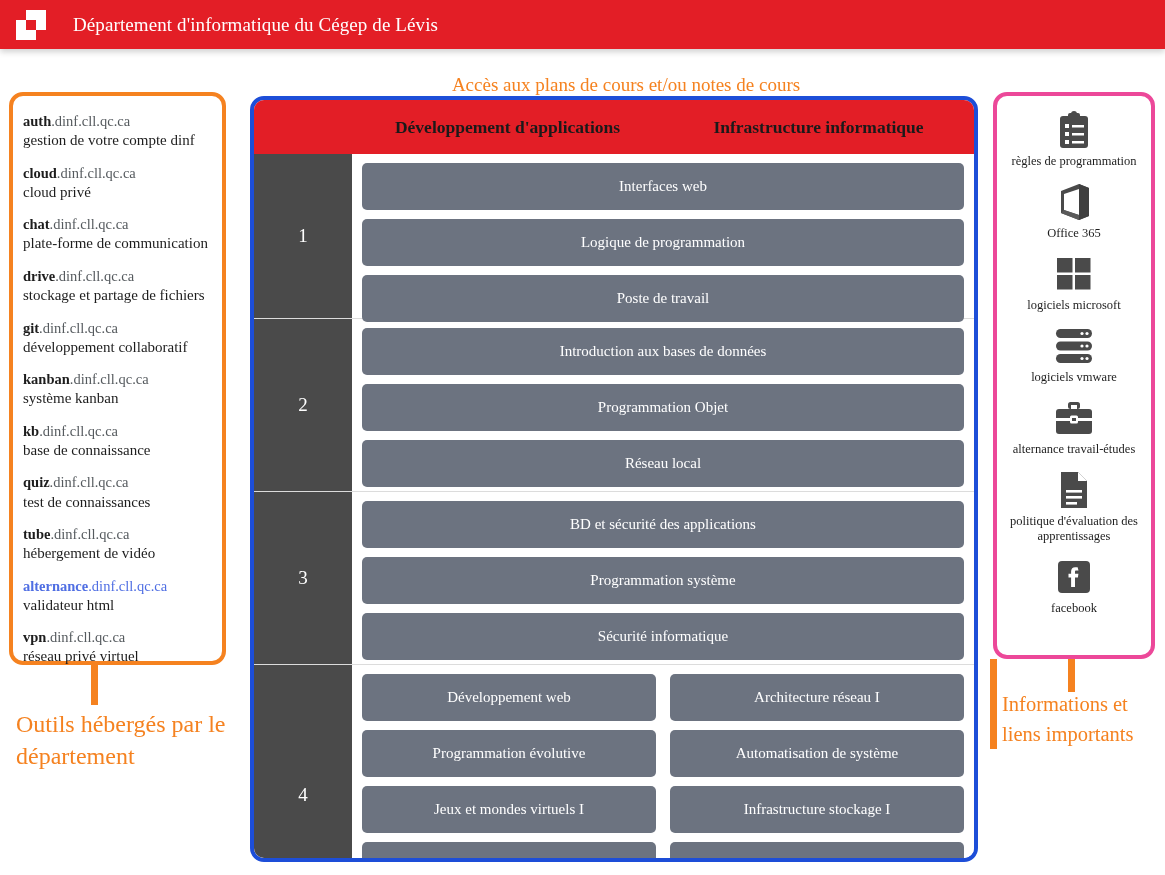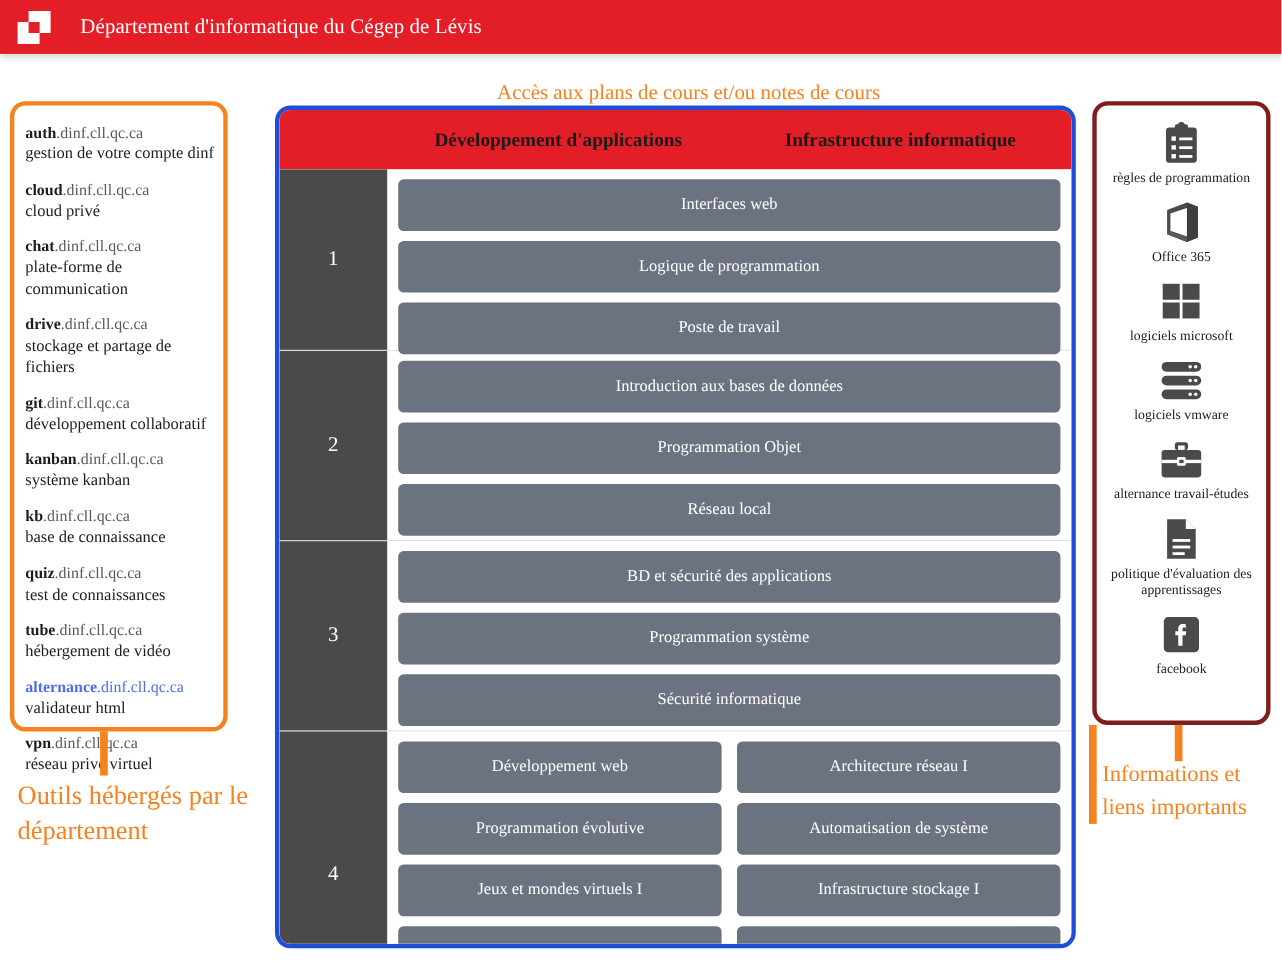--- a/index.html
+++ b/index.html
@@ -31,21 +31,21 @@
   .logo-hole {
     position: absolute; left: 10px; top: 10px; width: 10px; height: 10px; background: #E31E26;
   }
   .topbar-title {
     margin-left: 27px; color: #ffffff; font-size: 19px; font-weight: 400;
     letter-spacing: 0.1px; white-space: nowrap;
   }
 
   
   .left-panel {
-    position: absolute; left: 9px; top: 92px; width: 198px; height: 573px;
+    position: absolute; left: 9px; top: 92px; width: 217px; height: 573px;
     border: 4px solid #F58220; border-radius: 14px; background: #fff;
     padding: 16px 0 0 10px;
   }
   .tool { margin-bottom: 13px; }
   .tool-host { font-size: 14.5px; color: #555a5e; line-height: 1.25; }
   .tool-host .hl { font-weight: bold; color: #1d1d1d; }
   .tool.active .hl { color: #4f6ee3; }
   .tool.active .host-rest { color: #4f6ee3; }
   .tool-desc { font-size: 15px; color: #1d1d1d; line-height: 1.3; margin-top: 1px; }
 
@@ -88,21 +88,21 @@
   .course {
     background: #6C7380; color: #ffffff; border-radius: 5px;
     height: 47px; display: flex; align-items: center; justify-content: center;
     font-size: 15px; flex: 1 1 0; text-align: center; padding: 0 6px;
   }
   .course.full { flex: 1 1 100%; }
 
   
   .right-panel {
     position: absolute; left: 993px; top: 92px; width: 162px; height: 567px;
-    border: 4px solid #7f1d1d; border-radius: 14px; background: #fff;
+    border: 4px solid #ec4899; border-radius: 14px; background: #fff;
     padding: 12px 6px 0 6px; text-align: center;
   }
   .link-item { margin-bottom: 11px; }
   .link-ico {
     height: 44px; display: flex; align-items: center; justify-content: center;
     color: #4A4A4A;
   }
   .link-label { font-size: 12.5px; color: #1d1d1d; line-height: 1.2; margin-top: 2px; }
 
   .right-stem {

